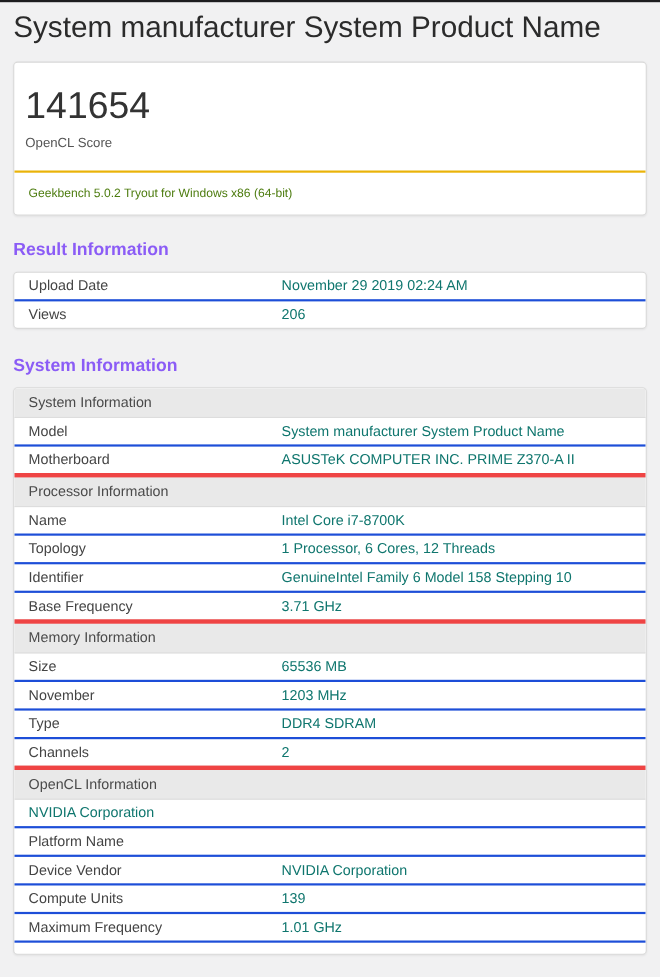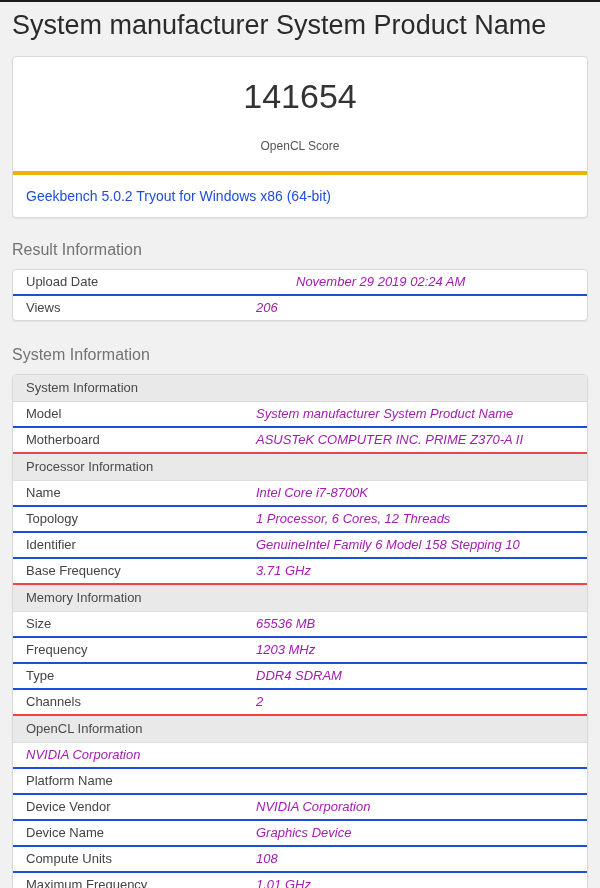--- a/index.html
+++ b/index.html
@@ -30,73 +30,72 @@
     background: #ffffff;
     border: 1px solid #d9d9d9;
     border-radius: 4px;
     margin: 0 12px;
     box-shadow: 0 1px 2px rgba(0,0,0,0.06);
     overflow: hidden;
   }
   
   .score-card { margin-bottom: 22px; }
   .score-block {
-    text-align: center;
+    text-align: left;
     padding: 20px 10px 18px 10px;
   }
   .score-value {
     font-size: 34px;
     line-height: 38px;
     color: #333;
   }
   .score-label {
     font-size: 12px;
     color: #555;
-    margin-top: 24px;
+    margin-top: 8px;
   }
   .score-footer {
-    border-top: 4px solid #eab308;
+    border-top: 2px solid #eab308;
     padding: 13px 13px;
-    font-size: 14px;
-    color: #1d4ed8;
+    font-size: 11px;
+    color: #4d7c0f;
   }
   h2.section-heading {
     font-size: 16px;
-    font-weight: 400;
-    color: #737373;
+    font-weight: 700;
+    color: #8b5cf6;
     margin: 0 12px 10px 12px;
     line-height: 19px;
   }
   .gap-lg { height: 24px; }
   
   .info-table { font-size: 13px; }
   .info-row {
     display: flex;
     padding: 5px 13px;
     border-top: 2px solid #1d4ed8;
     line-height: 14px;
   }
-  .info-row:first-child { border-top: none; gap: 40px; }
+  .info-row:first-child { border-top: none; }
   .info-row .row-label {
     width: 230px;
     flex: 0 0 230px;
     color: #444;
   }
   .info-row .row-value {
-    color: #a21caf;
+    color: #0f766e;
     flex: 1 1 auto;
-    font-style: italic;
   }
   .subsection-header {
     background: #e9e9e9;
     color: #4a4a4a;
     padding: 6px 13px;
     font-size: 13px;
     line-height: 14px;
-    border-top: 2px solid #ef4444;
+    border-top: 4px solid #ef4444;
     border-bottom: 1px solid #dddddd;
   }
   .subsection-header:first-child { border-top: none; }
   .subsection-header + .info-row { border-top: none; }
 </style>
 </head>
 <body>
 
 <div class="top-line"></div>
 
@@ -156,21 +155,21 @@
     <div class="row-label">Base Frequency</div>
     <div class="row-value">3.71 GHz</div>
   </div>
 
   <div class="subsection-header">Memory Information</div>
   <div class="info-row">
     <div class="row-label">Size</div>
     <div class="row-value">65536 MB</div>
   </div>
   <div class="info-row">
-    <div class="row-label">Frequency</div>
+    <div class="row-label">November</div>
     <div class="row-value">1203 MHz</div>
   </div>
   <div class="info-row">
     <div class="row-label">Type</div>
     <div class="row-value">DDR4 SDRAM</div>
   </div>
   <div class="info-row">
     <div class="row-label">Channels</div>
     <div class="row-value">2</div>
   </div>
@@ -180,26 +179,22 @@
     <div class="row-value">NVIDIA Corporation</div>
   </div>
   <div class="info-row">
     <div class="row-label">Platform Name</div>
   </div>
   <div class="info-row">
     <div class="row-label">Device Vendor</div>
     <div class="row-value">NVIDIA Corporation</div>
   </div>
   <div class="info-row">
-    <div class="row-label">Device Name</div>
-    <div class="row-value">Graphics Device</div>
-  </div>
-  <div class="info-row">
     <div class="row-label">Compute Units</div>
-    <div class="row-value">108</div>
+    <div class="row-value">139</div>
   </div>
   <div class="info-row">
     <div class="row-label">Maximum Frequency</div>
     <div class="row-value">1.01 GHz</div>
   </div>
   <div class="info-row">
     
     
   </div>
 

